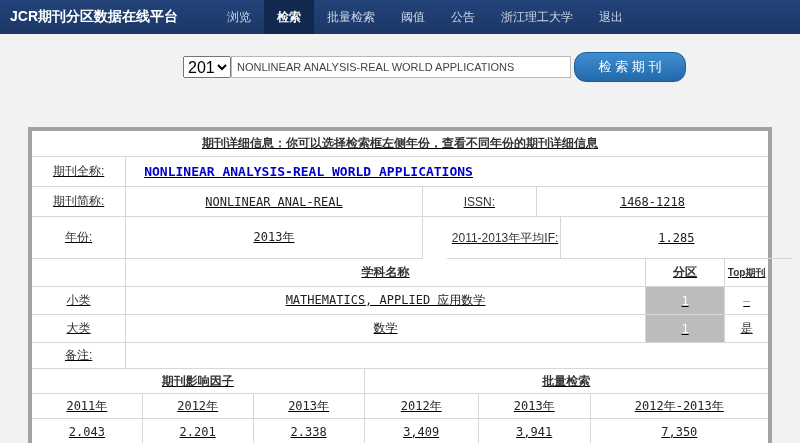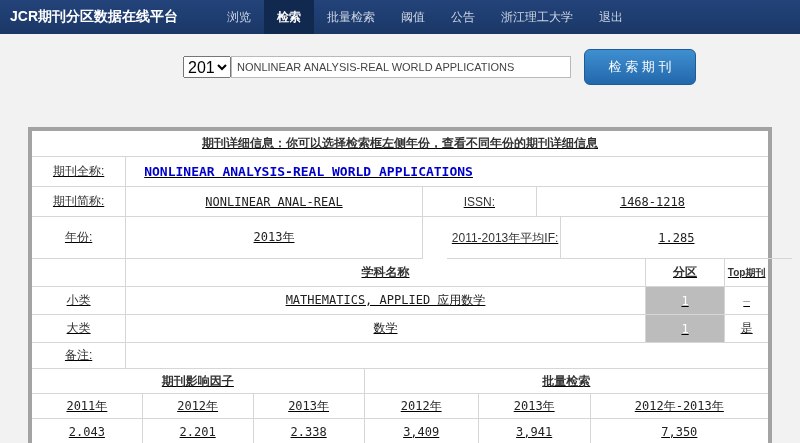--- a/index.html
+++ b/index.html
@@ -43,23 +43,23 @@
   .search-row { display: flex; align-items: center; margin-left: 183px; }
   select.year { height: 22px; font-size: 16px; width: 48px; }
   input.query {
     width: 340px; height: 22px;
     border: 1px solid #b9b9b9;
     font-size: 11px; padding: 0 5px;
     color: #444; background: #fff;
     font-family: "Liberation Sans", sans-serif;
   }
   button.search-btn {
-    margin-left: 13px; width: 112px; height: 36px;
+    margin-left: 3px; width: 112px; height: 30px;
     background: linear-gradient(#3f8fd0, #2268ab);
-    border: 1px solid #1d5c9b; border-radius: 6px;
+    border: 1px solid #1d5c9b; border-radius: 12px;
     color: #fff; font-size: 13px; cursor: pointer;
     font-family: "Liberation Sans", sans-serif;
     white-space: nowrap;
   }
 
   
   .panel {
     margin: 27px 28px 0;
     background: #fff;
     border: 4px solid #a3a3a3;

